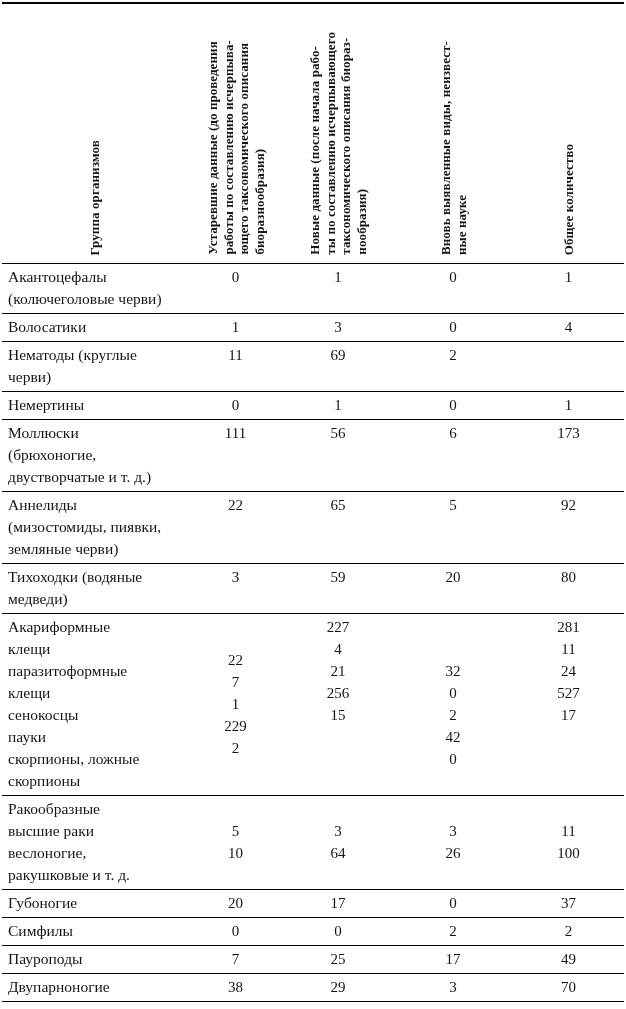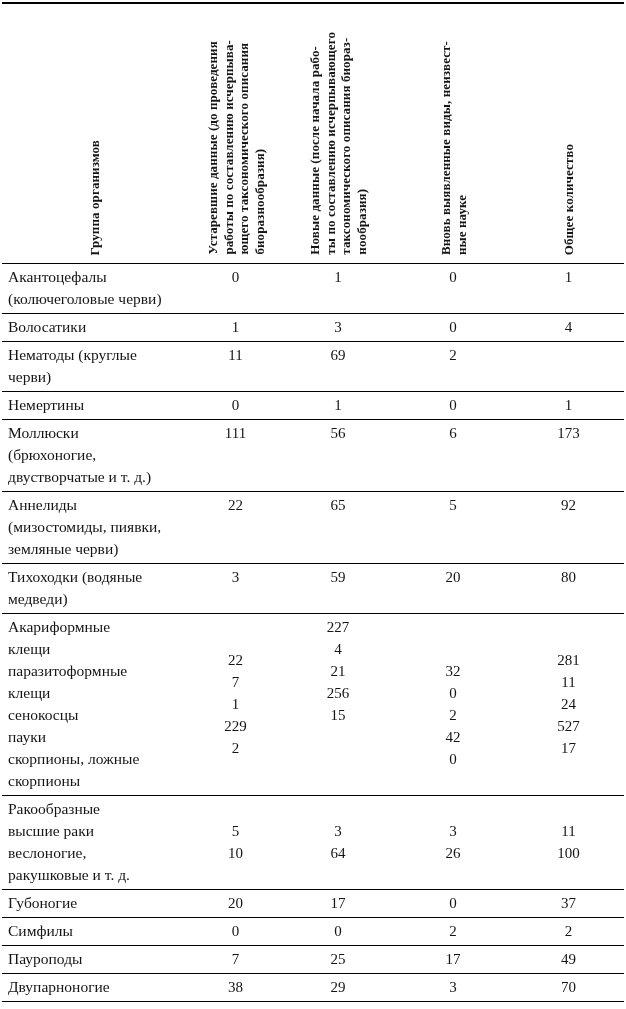--- a/index.html
+++ b/index.html
@@ -249,21 +249,21 @@
             <div class="value">15</div>
           </div>
     <div class="cell num-cell">
             <div class="value" style="margin-top: 44px;">32</div>
             <div class="value">0</div>
             <div class="value">2</div>
             <div class="value">42</div>
             <div class="value">0</div>
           </div>
     <div class="cell num-cell">
-            <div class="value" style="margin-top: 33px;">281</div>
+            <div class="value" style="">281</div>
             <div class="value">11</div>
             <div class="value">24</div>
             <div class="value">527</div>
             <div class="value">17</div>
           </div>
   </div>
         <div class="row">
     <div class="cell label-cell">
             <div class="line">Ракообразные</div>
             <div class="line">высшие раки</div>

